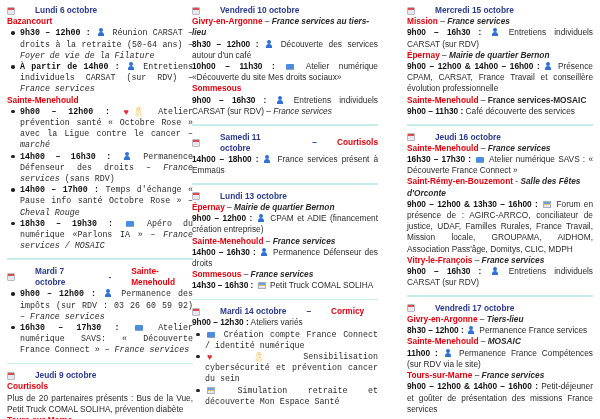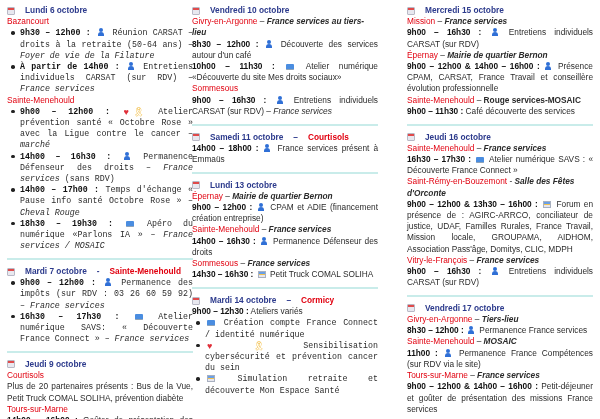--- a/index.html
+++ b/index.html
@@ -9,29 +9,29 @@
     font-size: 8.3px;
     line-height: 11.2px;
     color: #2b2b2b;
     position: relative;
   }
   .col { position: absolute; top: 5px; width: 186px; }
   .col-1 { left: 7px; }
   .col-2 { left: 192px; }
   .col-3 { left: 407px; }
   .day { margin-bottom: 6px; }
-  .day-head { font-weight: bold; color: #2c3a8c; display: flex; align-items: center; gap: 8px; }
+  .day-head { font-weight: bold; color: #2c3a8c; display: flex; align-items: center; gap: 18px; }
   .day-head .sep { color: #2c3a8c; margin: 0 2px; }
   .day-head .place-inline { color: #e1000f; font-weight: bold; }
   .cal-icon {
     display: inline-block; width: 8px; height: 8px; border-radius: 1px;
     background: linear-gradient(#e04a4a 0 35%, #e8e8ef 35% 100%);
     border: 0.5px solid #b9b9c6; margin-right: 2px; flex: 0 0 auto;
   }
-  .place { color: #e1000f; font-weight: normal; }
+  .place { color: #e1000f; font-weight: bold; }
   .place-note { font-style: italic; color: #2b2b2b; font-weight: bold; }
   .place-note.plain { font-style: normal; }
   ul { list-style: none; }
   li { position: relative; padding-left: 13px; text-align: justify; font-family: Liberation Mono, monospace; }
   li::before {
     content: ""; position: absolute; left: 4px; top: 4px;
     width: 3.5px; height: 3.5px; border-radius: 50%; background: #222;
   }
   p.entry { text-align: justify; }
   .time { font-weight: bold; color: #111; }
@@ -280,21 +280,21 @@
       <span class="place-note">Mairie de quartier Bernon</span>
     </div>
     <p class="entry">
       <span class="time">9h00 – 12h00 &amp; 14h00 – 16h00 :</span>
       <span class="ic ic-person"></span>
       <span>Présence CPAM, CARSAT, France Travail et conseillère évolution professionnelle</span>
     </p>
     <div>
       <span class="place">Sainte-Menehould</span>
       <span>–</span>
-      <span class="place-note plain">Rouge services-MOSAIC</span>
+      <span class="place-note plain">France services-MOSAIC</span>
     </div>
     <p class="entry">
       <span class="time">9h00 – 11h30 :</span>
       <span>Café découverte des services</span>
     </p>
   </div>
   <div class="divider"></div>
 
   <div class="day">
     <div class="day-head">

